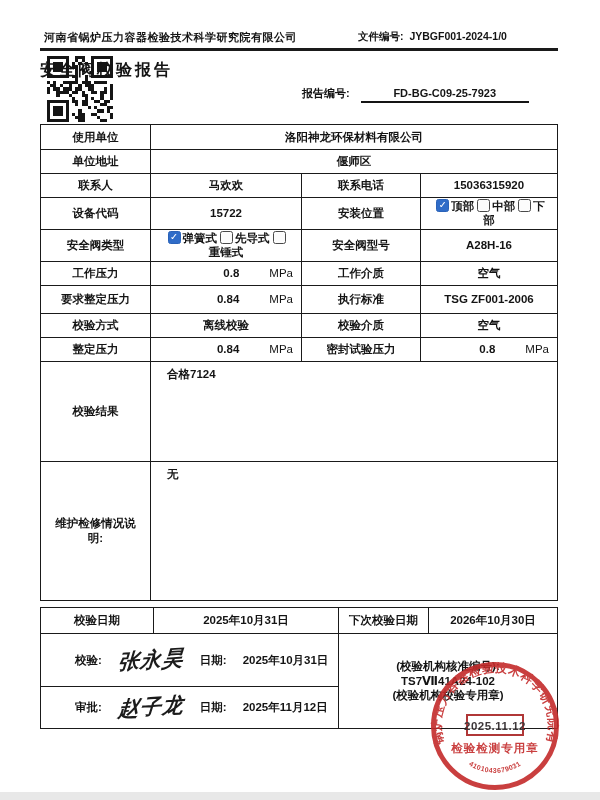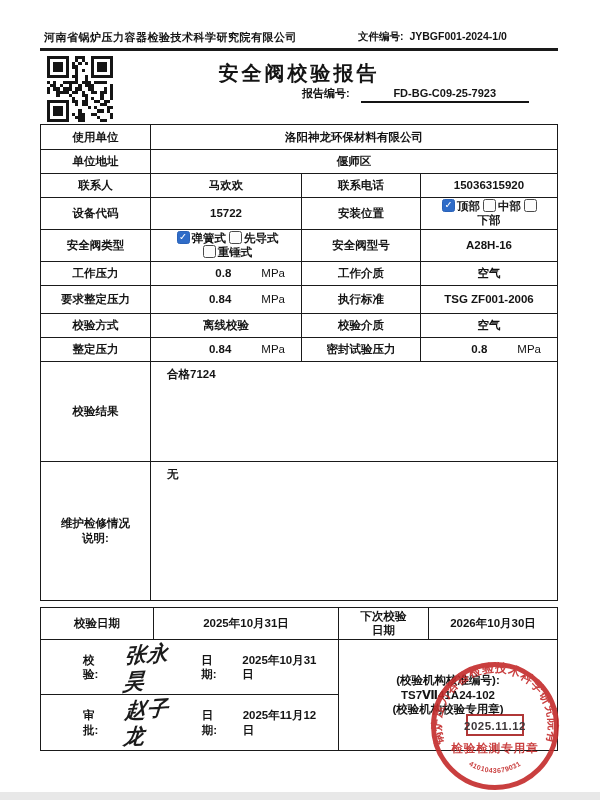--- a/index.html
+++ b/index.html
@@ -8,31 +8,31 @@
     font-family:"Liberation Sans","DejaVu Sans",sans-serif;color:#141414;overflow:hidden;
   }
   
   .hdr-company{position:absolute;left:44px;top:30px;font-size:11px;font-weight:bold;letter-spacing:.5px;}
   .hdr-doc{position:absolute;left:358px;top:30px;font-size:10.5px;font-weight:bold;}
   .hdr-doc span{margin-right:3px;}
   .hdr-rule{position:absolute;left:40px;top:48px;width:518px;height:3px;background:#1a1a1a;}
   .qr{position:absolute;left:47px;top:56px;width:66px;height:66px;}
   .qr svg{shape-rendering:crispEdges;}
   .qr rect{fill:#151515;}
-  .title{position:absolute;left:40px;top:60px;width:518px;text-align:center;
-         font-size:20px;font-weight:bold;letter-spacing:3px;}
+  .title{position:absolute;left:40px;top:60px;width:518px;text-align:left;
+         font-size:16px;font-weight:bold;letter-spacing:3px;}
   .report-no{position:absolute;left:302px;top:86px;font-size:11px;font-weight:bold;}
   .uline{display:inline-block;width:168px;text-align:center;border-bottom:2px solid #141414;
          padding-bottom:2px;margin-left:8px;}
   
   table.t{position:absolute;left:40px;border-collapse:collapse;table-layout:fixed;}
   table.t1{top:124px;}
   table.t2{top:607px;}
   .t td{border:1.6px solid #1a1a1a;font-size:11.5px;font-weight:bold;text-align:center;
-        vertical-align:middle;padding:1px 16px;line-height:1.25;}
+        vertical-align:middle;padding:1px 8px;line-height:1.25;}
   .h25{height:25px}.h24{height:24px}.h23{height:23px}.h27{height:27px}.h28{height:28px}
   .h100{height:100px}.h139{height:139px}.h26{height:26px}.h53{height:53px}.h42{height:42px}
   td.top-left{vertical-align:top;text-align:left;padding:5px 16px;}
   .pv{display:flex;justify-content:flex-end;align-items:center;gap:30px;}
   .pv .unit{font-weight:normal;}
   
   .cb{position:relative;display:inline-block;width:11px;height:11px;border:1.5px solid #4a4a4a;
       border-radius:2.5px;background:#fcfcfc;vertical-align:-2px;margin:0 2px 0 3px;}
   .cb[data-checked="true"]{background:#2f6cc8;border-color:#2a62b8;}
   .cb[data-checked="true"]::after{content:"✓";position:absolute;left:0;top:-1px;width:11px;

